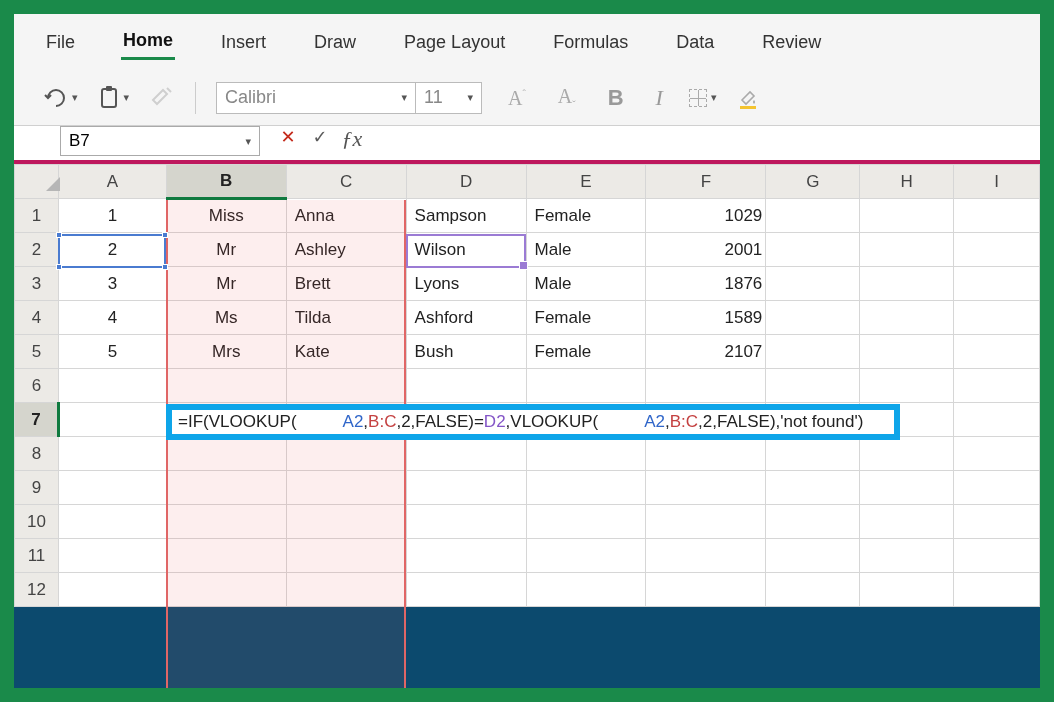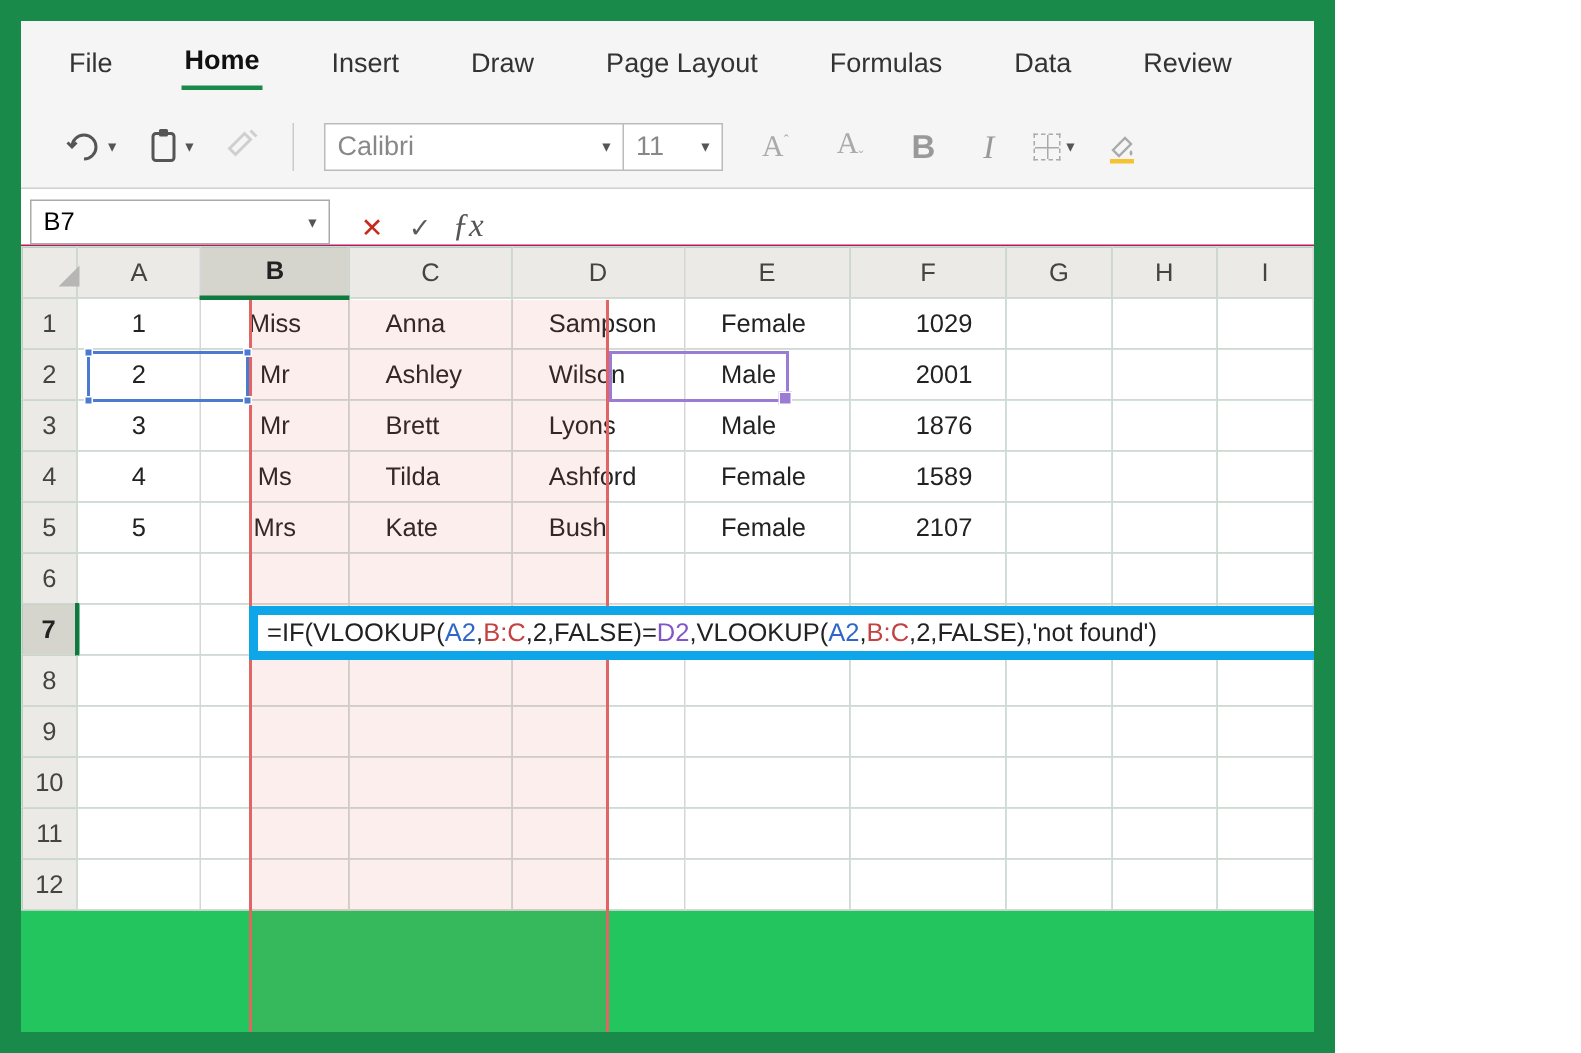--- a/index.html
+++ b/index.html
@@ -1,20 +1,20 @@
 <!DOCTYPE html>
 <html><head>
 <meta charset="utf-8">
 <style>
   * { box-sizing: border-box; margin: 0; padding: 0; }
   body { font-family: "Segoe UI", Arial, sans-serif; background: #fff; }
   .frame {
-    width: 890px; height: 702px;
+    width: 1054px; height: 702px;
     border: 14px solid #1a8a4a;
-    background: #22c55e;
+    background: #0c4a6e;
     position: relative;
     overflow: hidden;
   }
   
   .tabs {
     display: flex;
     align-items: center;
     height: 56px;
     background: #f5f5f5;
     padding-left: 30px;
@@ -58,24 +58,25 @@
   .border-btn { display:flex; align-items:center; gap:4px; }
   .border-btn .grid-icon { width:18px; height:18px; border:1px dashed #aaa; position:relative; }
   .border-btn .grid-icon::before, .border-btn .grid-icon::after {
     content:""; position:absolute; background:#aaa;
   }
   .border-btn .grid-icon::before { left:50%; top:0; bottom:0; width:1px; }
   .border-btn .grid-icon::after { top:50%; left:0; right:0; height:1px; }
   .fill-btn svg { display:block; }
   
   .formula-row {
-    display: flex; align-items: flex-end;
+    display: flex; align-items: flex-start;
     height: 38px;
     background: #fff;
-    border-bottom: 1px solid #be185d;
+    border-bottom: 4px solid #be185d;
+    padding-left: 40px;
   }
   .name-box {
     width: 200px; height: 30px;
     border: 1px solid #aaa;
     display: flex; align-items:center; justify-content: space-between;
     padding: 0 8px; margin-left: 6px;
     font-size: 17px;
   }
   .fb-btn { width: 32px; text-align: center; font-size: 18px; }
   .fb-cancel { color: #c42b1c; }
@@ -109,22 +110,22 @@
     width:0; height:0; border-bottom:14px solid #b6b6b6; border-left:14px solid transparent;
     margin-left:auto; margin-top:auto; transform: translate(2px,2px);
   }
   .col-A{width:108px;} .col-B{width:120px;} .col-C{width:120px;}
   .col-D{width:120px;} .col-E{width:120px;} .col-F{width:120px;}
   .col-G{width:94px;} .col-H{width:94px;} .col-I{width:86px;}
   th.active-col { background:#d5d5cd; border-bottom:3px solid #0f7a3f; font-weight:600; color:#222;}
   th.active-row { background:#d5d5cd; border-right:3px solid #0f7a3f; font-weight:600; color:#222;}
   .cell { padding: 0 6px; }
   .tcenter { text-align:center; }
-  .tright { text-align:right; padding-right:22px; }
-  .tleft { text-align:left; padding-left:24px; }
+  .tright { text-align:right; padding-right:3px; }
+  .tleft { text-align:left; padding-left:8px; }
   
   .band-A { background: #aec1de; }
   .band-BC { background: #c9b2cc; }
   .band-light-A { background: #e7edf6; }
   .band-light-BC { background: #ead4dc; }
   .band-DF { background: #aec1de; }
   
   .red-overlay {
     position:absolute;
     top: 36px; 
@@ -165,21 +166,21 @@
     height: 34px;
     border: 6px solid #0ea5e9;
     background: #fff;
     display:flex; align-items:center;
     padding: 12px 6px;
     font-size: 17px;
     white-space: nowrap;
     width: calc(120px*5 + 94px + 40px);
   }
   .tok-fn{color:#222;}
-  .tok-a2{color:#3066c9;}
+  .tok-a2{color:#3066c9;margin-left:46px;}
   .tok-bc{color:#c44141;}
   .tok-d2{color:#8455c7;}
 </style>
 </head>
 <body>
 
 <div class="frame">
 
   <div class="tabs">
     <div class="tab">File</div>

